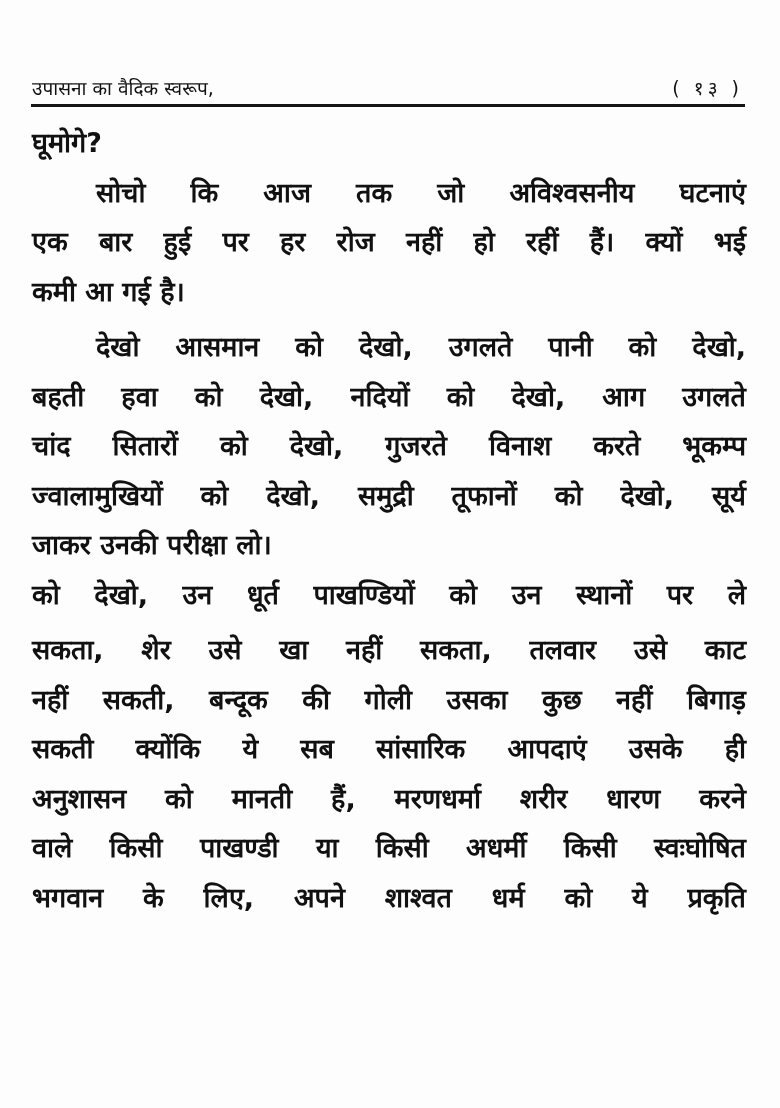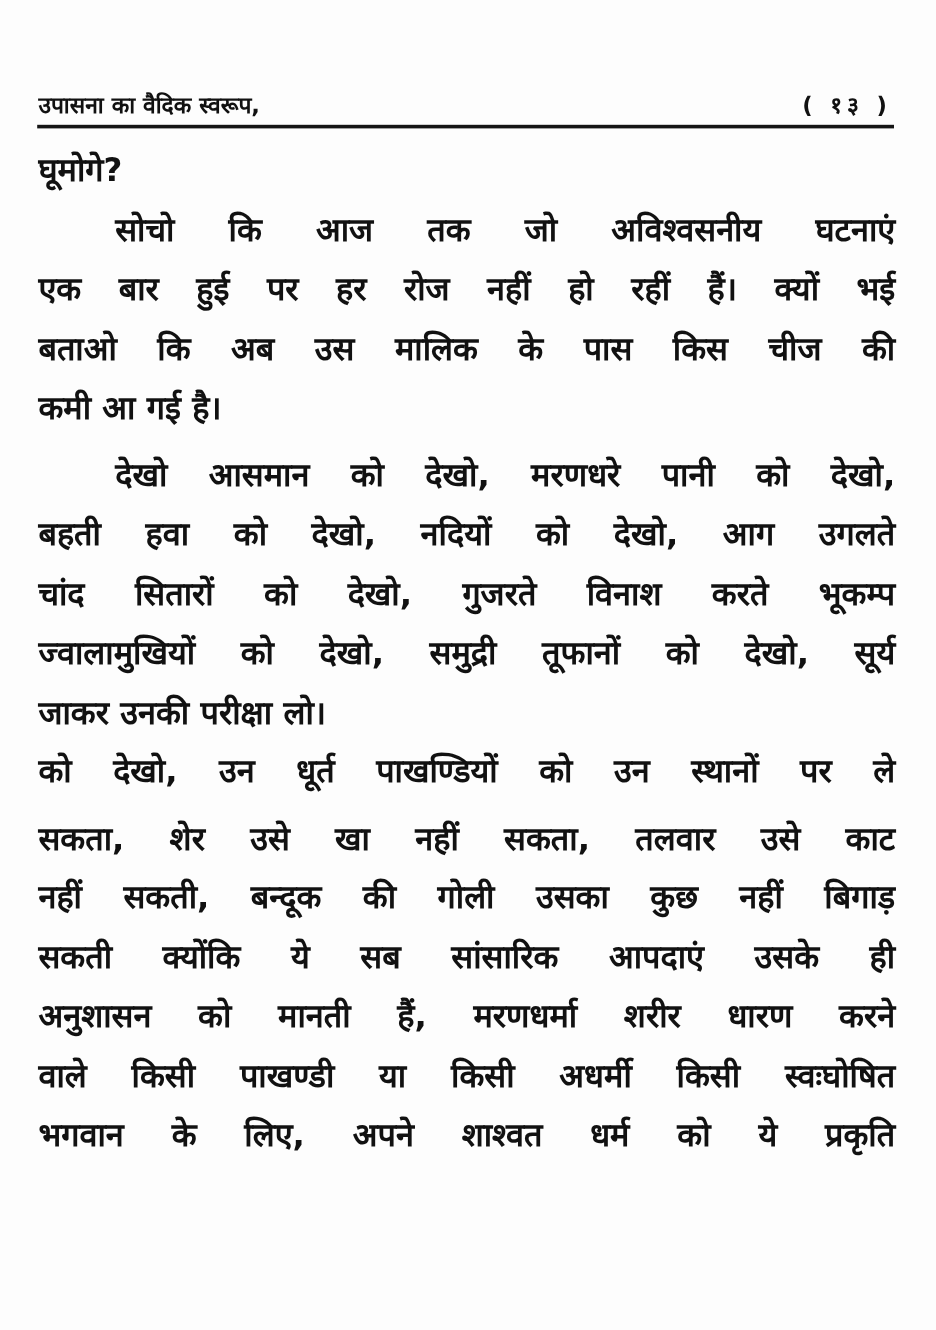--- a/index.html
+++ b/index.html
@@ -24,21 +24,21 @@
   .running-head {
     position: absolute;
     left: 32px;
     top: 74px;
     width: 713px;
     height: 28px;
     display: flex;
     justify-content: space-between;
     align-items: flex-end;
     font-size: 19px;
-    font-weight: bold;
+    font-weight: normal;
     line-height: 28px;
   }
   .running-head .page-number {
     letter-spacing: 4px;
     padding-right: 2px;
   }
   .head-rule {
     position: absolute;
     left: 31px;
     top: 104px;
@@ -86,27 +86,26 @@
 
   <div class="body-text">
 
     <div>
       <span class="line last">घूमोगे?</span>
     </div>
 
     <div>
       <span class="line indent">सोचो कि आज तक जो अविश्वसनीय घटनाएं</span>
       <span class="line">एक बार हुई पर हर रोज नहीं हो रहीं हैं। क्यों भई</span>
-      <span class="line">बताओ कि अब उस मालिक के पास किस चीज की</span>
       <span class="line last">कमी आ गई है।</span>
     </div>
     <span class="para-gap"></span>
 
     <div>
-      <span class="line indent">देखो आसमान को देखो, मरणधरे पानी को देखो,</span>
+      <span class="line indent">देखो आसमान को देखो, उगलते पानी को देखो,</span>
       <span class="line">बहती हवा को देखो, नदियों को देखो, आग उगलते</span>
       <span class="line">चांद सितारों को देखो, गुजरते विनाश करते भूकम्प</span>
       <span class="line">ज्वालामुखियों को देखो, समुद्री तूफानों को देखो, सूर्य</span>
       <span class="line last">जाकर उनकी परीक्षा लो।</span>
       <span class="line">को देखो, उन धूर्त पाखण्डियों को उन स्थानों पर ले</span>
     </div>
     <span class="para-gap"></span>
 
     <div>
       <span class="line">सकता, शेर उसे खा नहीं सकता, तलवार उसे काट</span>

